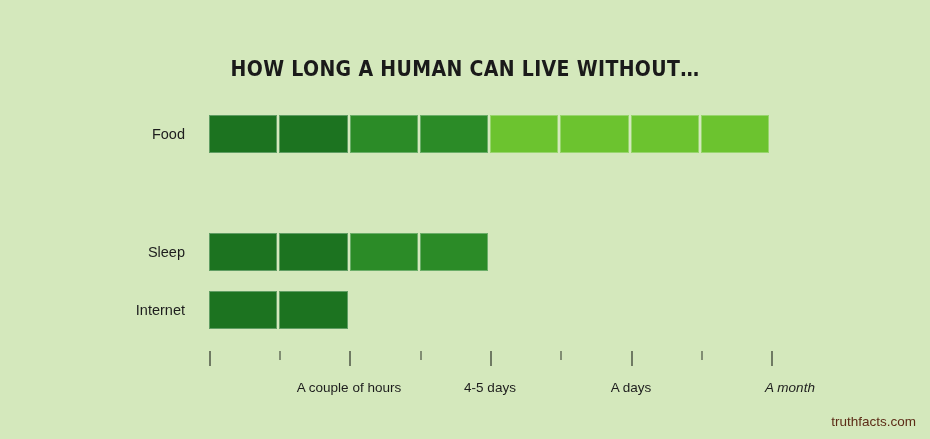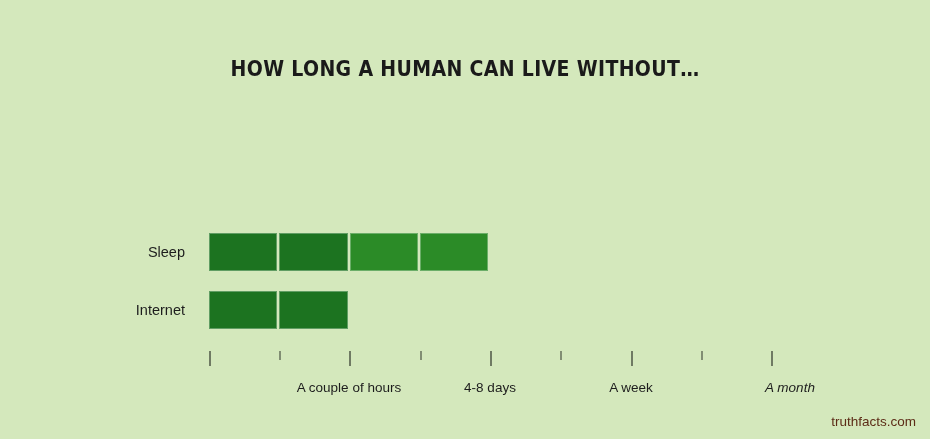--- a/index.html
+++ b/index.html
@@ -116,20 +116,33 @@
   }
 </style>
 </head>
 <body>
 
 <div id="chart-root">
 
   <div id="chart-title">HOW LONG A HUMAN CAN LIVE WITHOUT…</div>
 
   <div id="plot">
+      <div class="bar-row" style="top: 115px;">
+        <div class="bar-label">Food</div>
+        <div class="bar-track">
+          <div class="seg t1" style="width: 68.25px;"></div>
+          <div class="seg t1" style="width: 68.25px;"></div>
+          <div class="seg t2" style="width: 68.25px;"></div>
+          <div class="seg t2" style="width: 68.25px;"></div>
+          <div class="seg t3" style="width: 68.25px;"></div>
+          <div class="seg t3" style="width: 68.25px;"></div>
+          <div class="seg t3" style="width: 68.25px;"></div>
+          <div class="seg t3" style="width: 68.25px;"></div>
+        </div>
+      </div>
       <div class="bar-row" style="top: 233px;">
         <div class="bar-label">Sleep</div>
         <div class="bar-track">
           <div class="seg t1" style="width: 68.25px;"></div>
           <div class="seg t1" style="width: 68.25px;"></div>
           <div class="seg t2" style="width: 68.25px;"></div>
           <div class="seg t2" style="width: 68.25px;"></div>
         </div>
       </div>
       <div class="bar-row" style="top: 291px;">
@@ -141,24 +154,24 @@
       </div>
     </div>
 
   <div id="axis">
       <div class="tick major" style="left: 209px;"></div>
       <div class="tick minor" style="left: 279px;"></div>
       <div class="tick major" style="left: 349px;"></div>
       <div class="tick-label" style="left: 349px;">A couple of hours</div>
       <div class="tick minor" style="left: 420px;"></div>
       <div class="tick major" style="left: 490px;"></div>
-      <div class="tick-label" style="left: 490px;">4-8 days</div>
+      <div class="tick-label" style="left: 490px;">4-5 days</div>
       <div class="tick minor" style="left: 560px;"></div>
       <div class="tick major" style="left: 631px;"></div>
-      <div class="tick-label" style="left: 631px;">A week</div>
+      <div class="tick-label" style="left: 631px;">A days</div>
       <div class="tick minor" style="left: 701px;"></div>
       <div class="tick major" style="left: 771px;"></div>
       <div class="tick-label" style="left: 790px; font-style: italic;">A month</div>
     </div>
 
   <div id="watermark">truthfacts.com</div>
 
 </div>
 
 </body></html>

